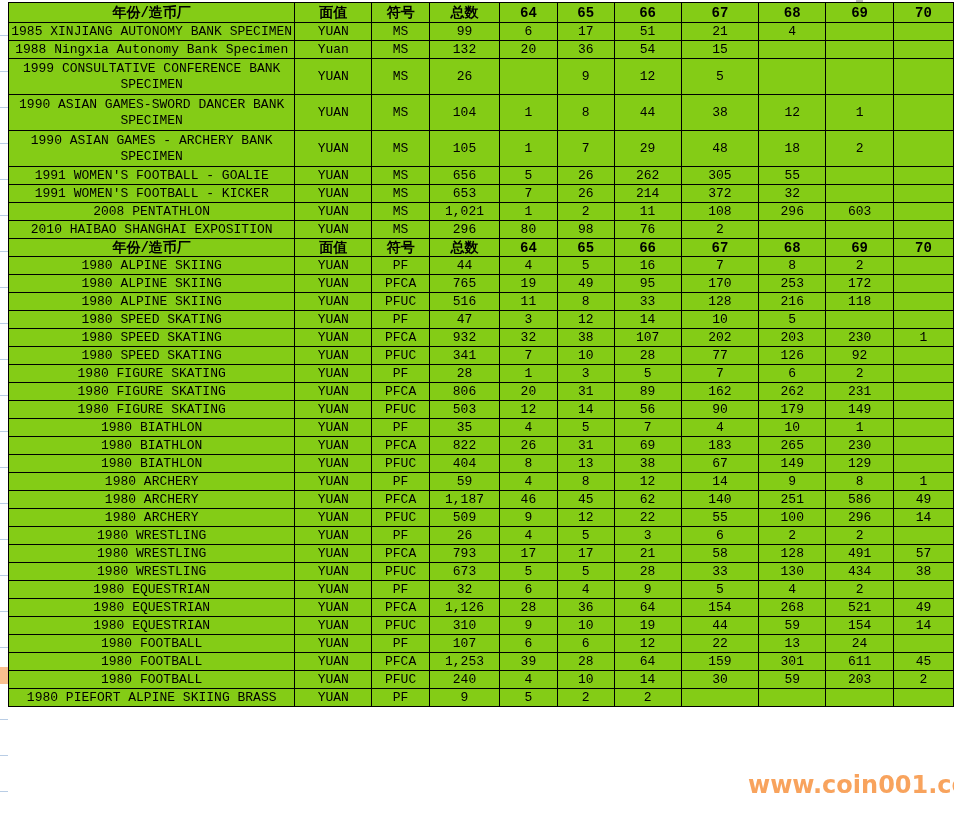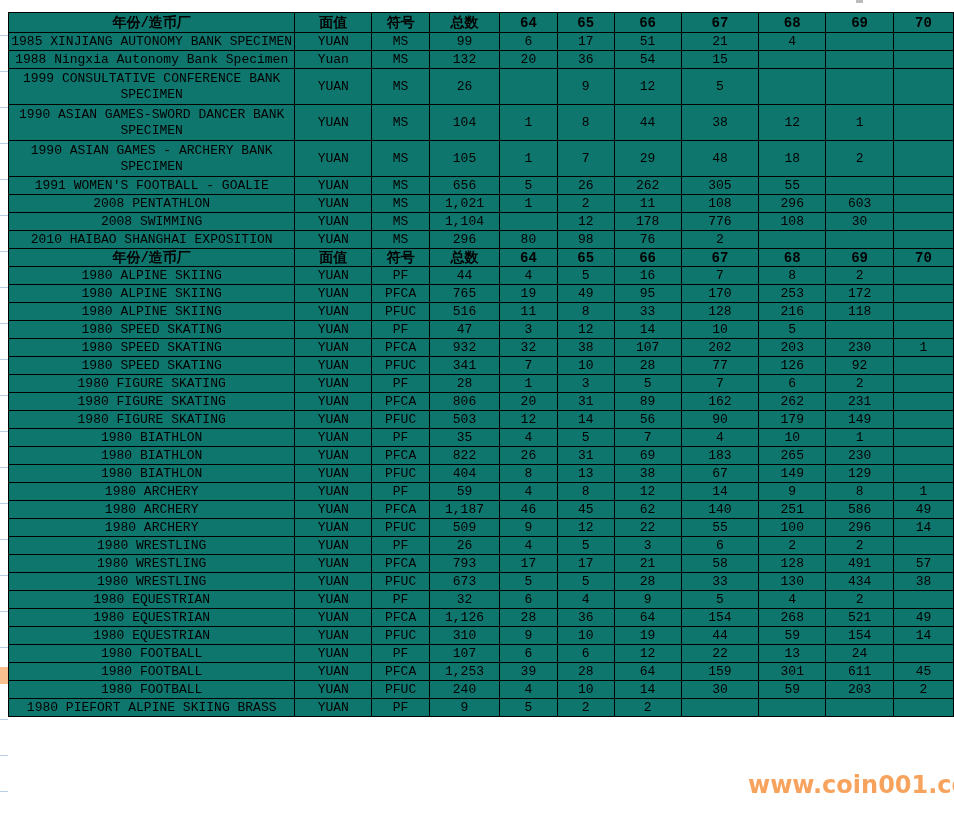--- a/index.html
+++ b/index.html
@@ -8,22 +8,22 @@
     font-family:"Liberation Mono","DejaVu Sans Mono",monospace;
   }
   
   .grid-strip{
     position:absolute;left:0;top:0;width:8px;height:815px;
     background:repeating-linear-gradient(to bottom,#ffffff 0px,#ffffff 35px,#b9cde5 35px,#b9cde5 36px);
   }
   .strip-highlight{position:absolute;left:0;top:667px;width:8px;height:17px;}
   
   table.census{
-    position:absolute;left:8px;top:12px;border-collapse:collapse;table-layout:fixed;
-    background:#0f766e;
+    position:absolute;left:8px;top:2px;border-collapse:collapse;table-layout:fixed;
+    background:#84cc16;
   }
   .census td,.census th{
     border:1px solid #000000;text-align:center;vertical-align:middle;
     font-size:13px;line-height:16px;padding:0 1px;overflow:hidden;font-weight:normal;
     color:#000;
   }
   .census tr{height:18px;}
   .census tr.tall{height:36px;}
   .census tr.h{height:20px;}
   .census tr.h th{font-weight:bold;font-size:14px;}
@@ -145,43 +145,43 @@
         <td>656</td>
         <td>5</td>
         <td>26</td>
         <td>262</td>
         <td>305</td>
         <td>55</td>
         <td></td>
         <td></td>
       </tr>
       <tr>
+        <td>1991 WOMEN'S FOOTBALL - KICKER</td>
+        <td>YUAN</td>
+        <td>MS</td>
+        <td>653</td>
+        <td>7</td>
+        <td>26</td>
+        <td>214</td>
+        <td>372</td>
+        <td>32</td>
+        <td></td>
+        <td></td>
+      </tr>
+      <tr>
         <td>2008 PENTATHLON</td>
         <td>YUAN</td>
         <td>MS</td>
         <td>1,021</td>
         <td>1</td>
         <td>2</td>
         <td>11</td>
         <td>108</td>
         <td>296</td>
         <td>603</td>
-        <td></td>
-      </tr>
-      <tr>
-        <td>2008 SWIMMING</td>
-        <td>YUAN</td>
-        <td>MS</td>
-        <td>1,104</td>
-        <td></td>
-        <td>12</td>
-        <td>178</td>
-        <td>776</td>
-        <td>108</td>
-        <td>30</td>
         <td></td>
       </tr>
       <tr>
         <td>2010 HAIBAO SHANGHAI EXPOSITION</td>
         <td>YUAN</td>
         <td>MS</td>
         <td>296</td>
         <td>80</td>
         <td>98</td>
         <td>76</td>

